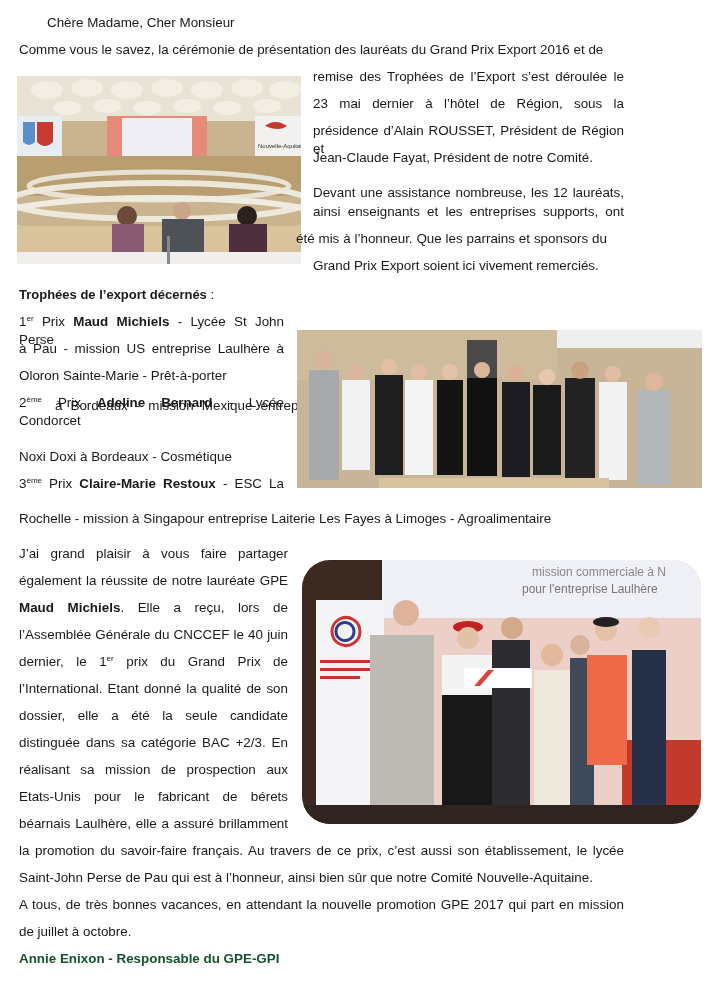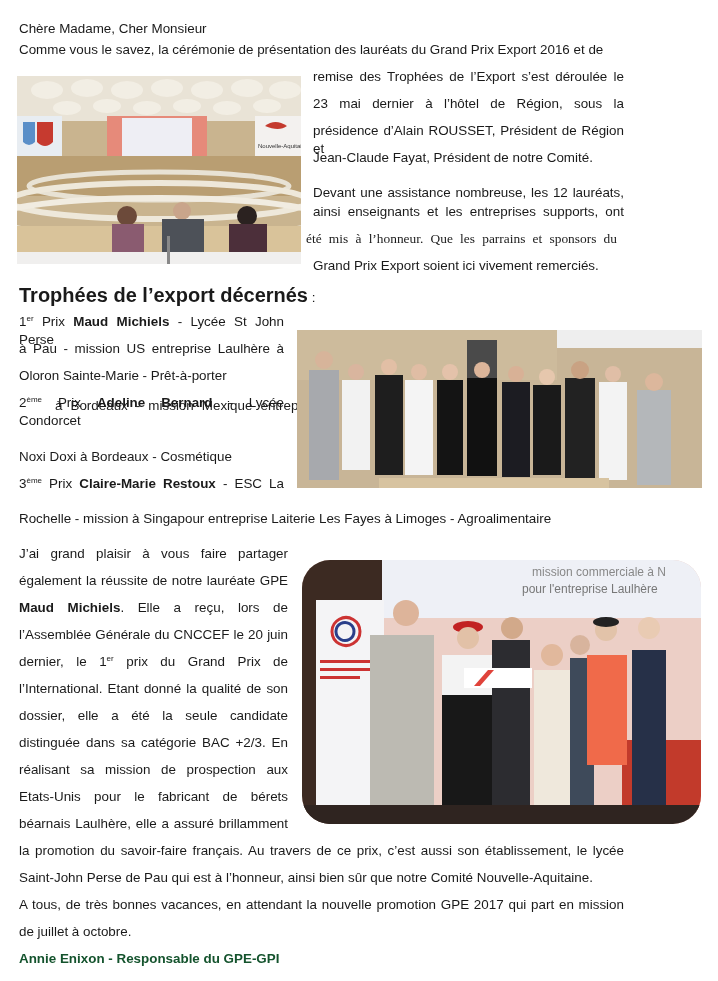--- a/index.html
+++ b/index.html
@@ -6,27 +6,27 @@
   body {
     width: 718px; height: 981px; position: relative; overflow: hidden;
     font-family: "Liberation Sans", "DejaVu Sans", sans-serif;
     font-size: 13.4px; color: #1a1a1a;
   }
   .line { position: absolute; left: 19px; white-space: nowrap; line-height: 18px; }
   .just { text-align: justify; text-align-last: justify; white-space: normal; }
   b { font-weight: bold; }
   sup { font-size: 8px; vertical-align: 5px; line-height: 0; }
   .photo { position: absolute; overflow: hidden; }
-  .heading { font-weight: bold; font-size: 20px; }
+  .heading { font-weight: bold; font-size: 13px; }
   .sig { color: #14532d; font-weight: bold; }
 </style>
 </head>
 <body>
 
-<div class="line" style="top:20px;">Chère Madame, Cher Monsieur</div>
+<div class="line" style="top:14px;margin-left:28px;">Chère Madame, Cher Monsieur</div>
 <div class="line" style="top:41px;">Comme vous le savez, la cérémonie de présentation des lauréats du Grand Prix Export 2016 et de</div>
 
 <div class="photo" style="left:17px; top:76px; width:284px; height:188px;">
   <svg width="284" height="188" viewBox="0 0 284 188">
     <rect width="284" height="188" fill="#c9b48f"></rect>
     <rect width="284" height="45" fill="#e9e3d6"></rect>
     <g fill="#f4f0e6" opacity="0.9">
       <ellipse cx="30" cy="14" rx="16" ry="9"></ellipse>
         <ellipse cx="70" cy="12" rx="16" ry="9"></ellipse>
       <ellipse cx="110" cy="14" rx="16" ry="9"></ellipse>
@@ -64,21 +64,21 @@
     <rect x="150" y="160" width="3" height="28" fill="#888"></rect>
   </svg>
 </div>
 
 <div class="line just" style="top:68px; left:313px; width:311px;">remise des Trophées de l’Export s’est déroulée le</div>
 <div class="line just" style="top:95px; left:313px; width:311px;">23 mai dernier à l’hôtel de Région, sous la</div>
 <div class="line just" style="top:122px; left:313px; width:311px;">présidence d’Alain ROUSSET, Président de Région et</div>
 <div class="line" style="top:149px; left:313px;">Jean-Claude Fayat, Président de notre Comité.</div>
 <div class="line just" style="top:184px; left:313px; width:311px;">Devant une assistance nombreuse, les 12 lauréats,</div>
 <div class="line just" style="top:203px; left:313px; width:311px;">ainsi enseignants et les entreprises supports, ont</div>
-<div class="line just" style="top:230px; left:306px; width:311px;font-family:Liberation Serif, serif;">été mis à l’honneur. Que les parrains et sponsors du</div>
+<div class="line just" style="top:230px; left:296px; width:311px;">été mis à l’honneur. Que les parrains et sponsors du</div>
 <div class="line" style="top:257px; left:313px;">Grand Prix Export soient ici vivement remerciés.</div>
 
 <div class="line" style="top:286px;">
   <span class="heading">Trophées de l’export décernés</span><span> :</span>
 </div>
 
 <div class="line just" style="top:313px; width:265px;">
   <span>1</span><sup>er</sup><span> Prix </span><b>Maud Michiels</b><span> - Lycée St John Perse</span>
 </div>
 <div class="line just" style="top:340px; width:265px;">à Pau - mission US entreprise Laulhère à</div>
@@ -127,21 +127,21 @@
     </g>
     <rect x="82" y="148" width="230" height="10" fill="#d7c3a0"></rect>
   </svg>
 </div>
 
 <div class="line just" style="top:545px; width:269px;">J’ai grand plaisir à vous faire partager</div>
 <div class="line just" style="top:572px; width:269px;">également la réussite de notre lauréate GPE</div>
 <div class="line just" style="top:599px; width:269px;">
   <b>Maud Michiels</b><span>. Elle a reçu, lors de</span>
 </div>
-<div class="line just" style="top:626px; width:269px;">l’Assemblée Générale du CNCCEF le 20 juin</div>
+<div class="line just" style="top:626px; width:269px;">l’Assemblée Générale du CNCCEF le 40 juin</div>
 <div class="line just" style="top:653px; width:269px;">
   <span>dernier, le 1</span><sup>er</sup><span> prix du Grand Prix de</span>
 </div>
 <div class="line just" style="top:680px; width:269px;">l’International. Etant donné la qualité de son</div>
 <div class="line just" style="top:707px; width:269px;">dossier, elle a été la seule candidate</div>
 <div class="line just" style="top:734px; width:269px;">distinguée dans sa catégorie BAC +2/3. En</div>
 <div class="line just" style="top:761px; width:269px;">réalisant sa mission de prospection aux</div>
 <div class="line just" style="top:788px; width:269px;">Etats-Unis pour le fabricant de bérets</div>
 <div class="line just" style="top:815px; width:269px;">béarnais Laulhère, elle a assuré brillamment</div>
 <div class="line just" style="top:842px; width:605px;">la promotion du savoir-faire français. Au travers de ce prix, c’est aussi son établissement, le lycée</div>

